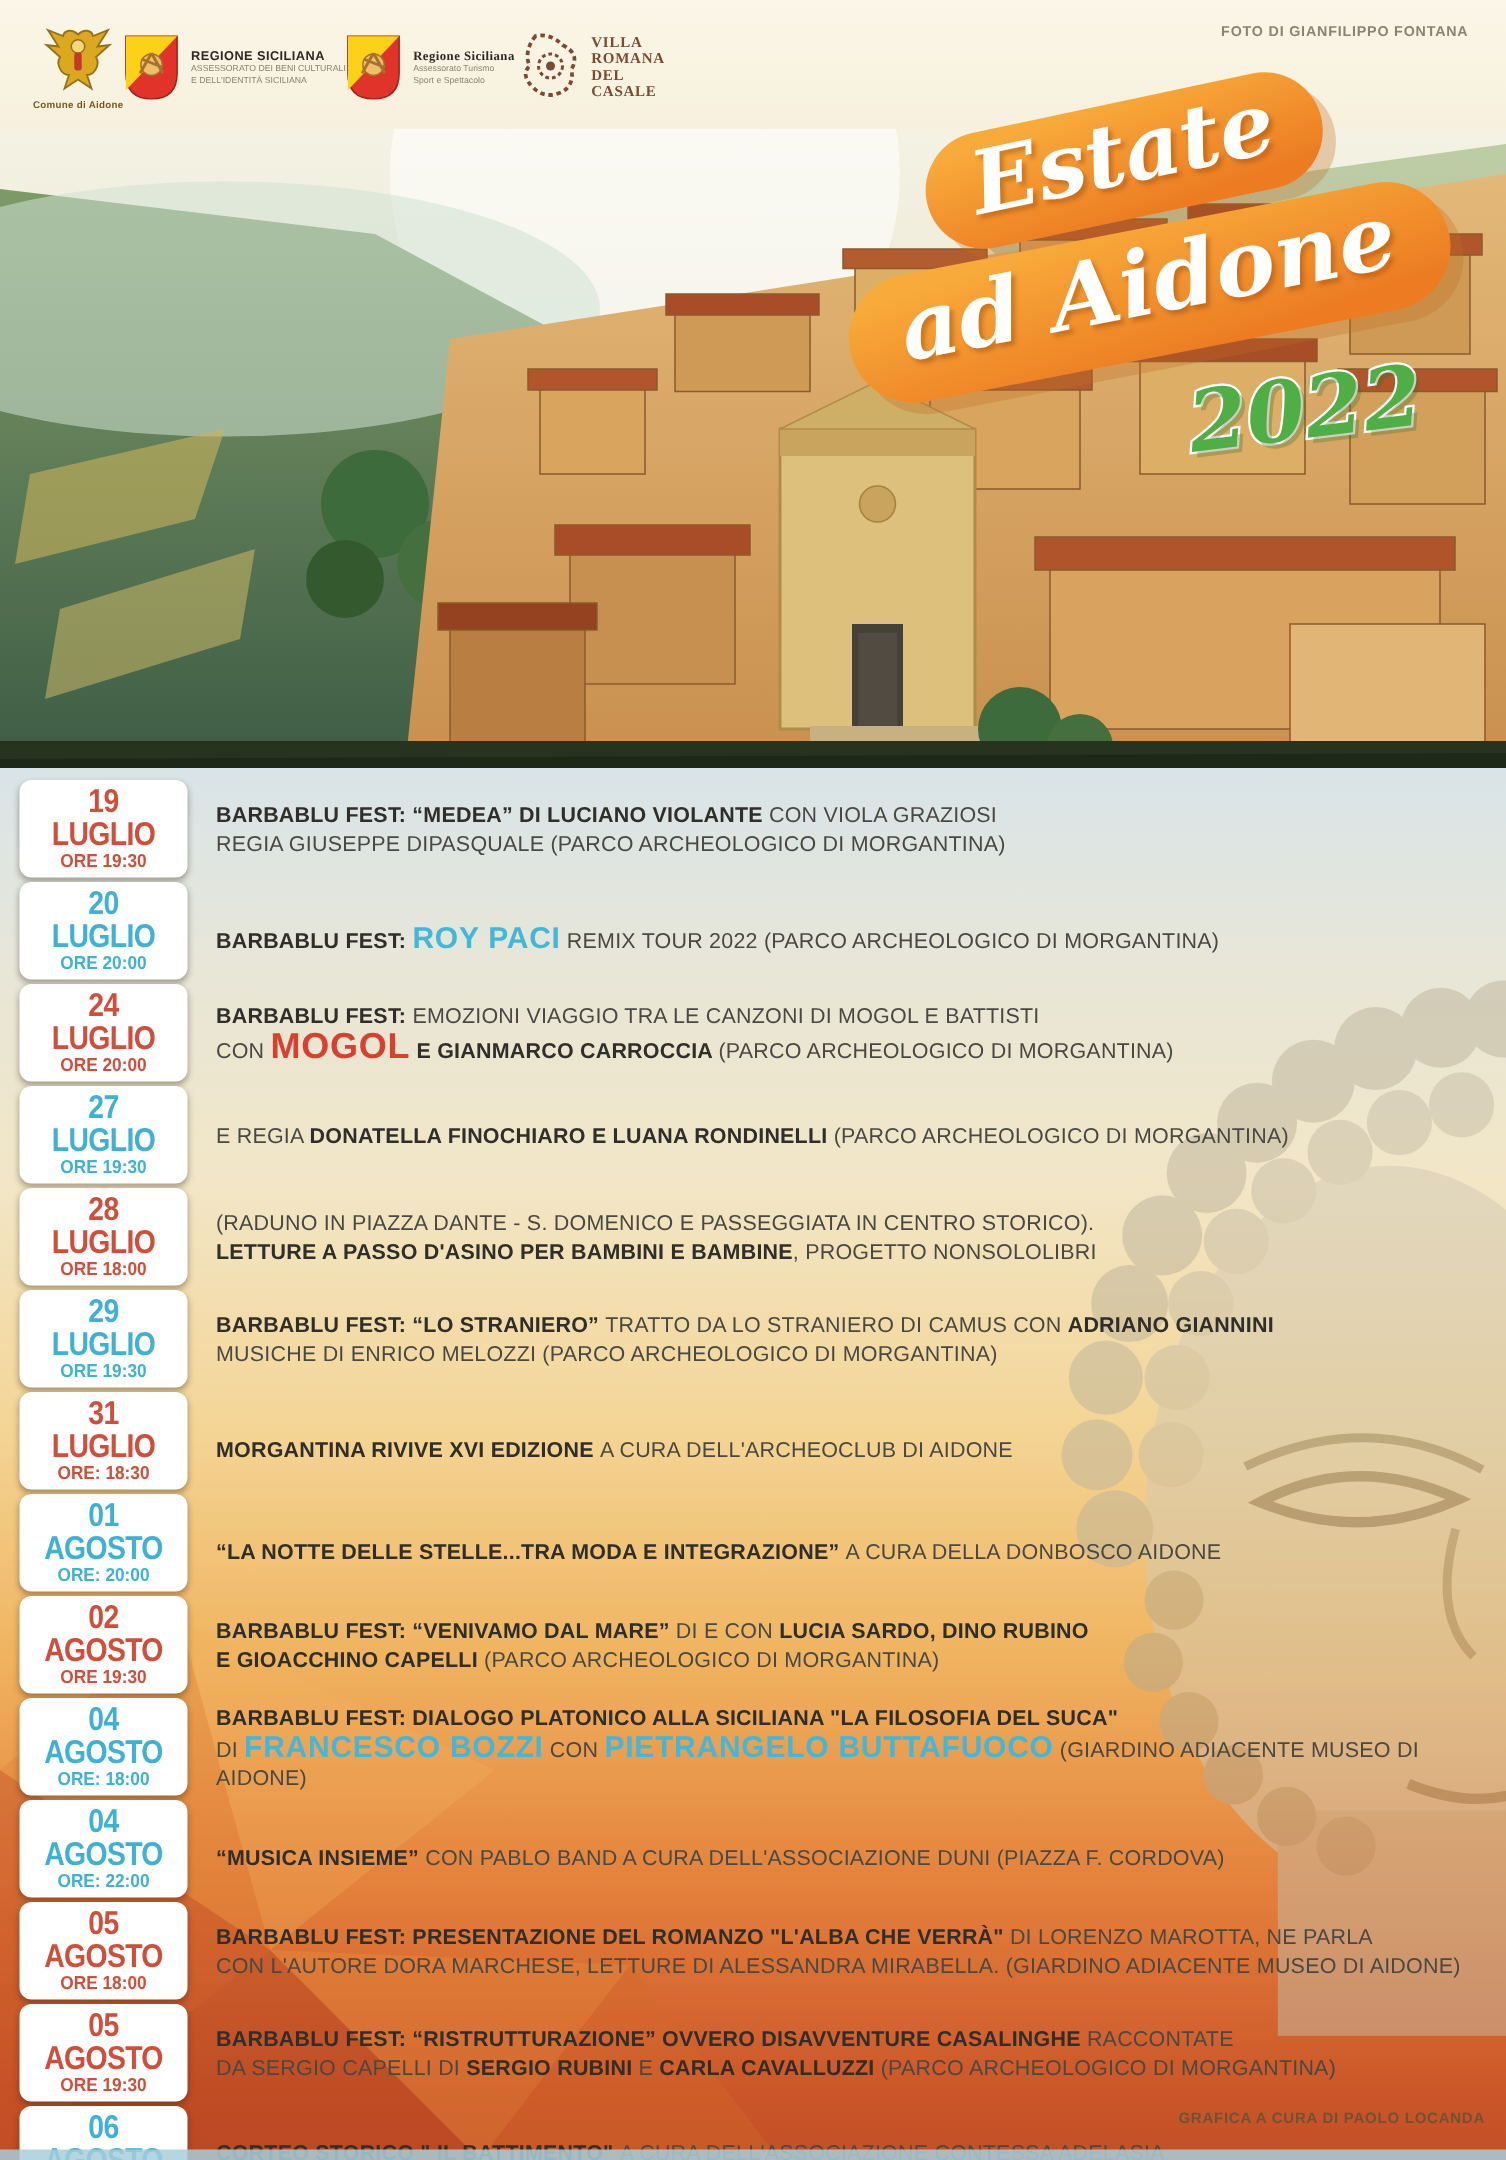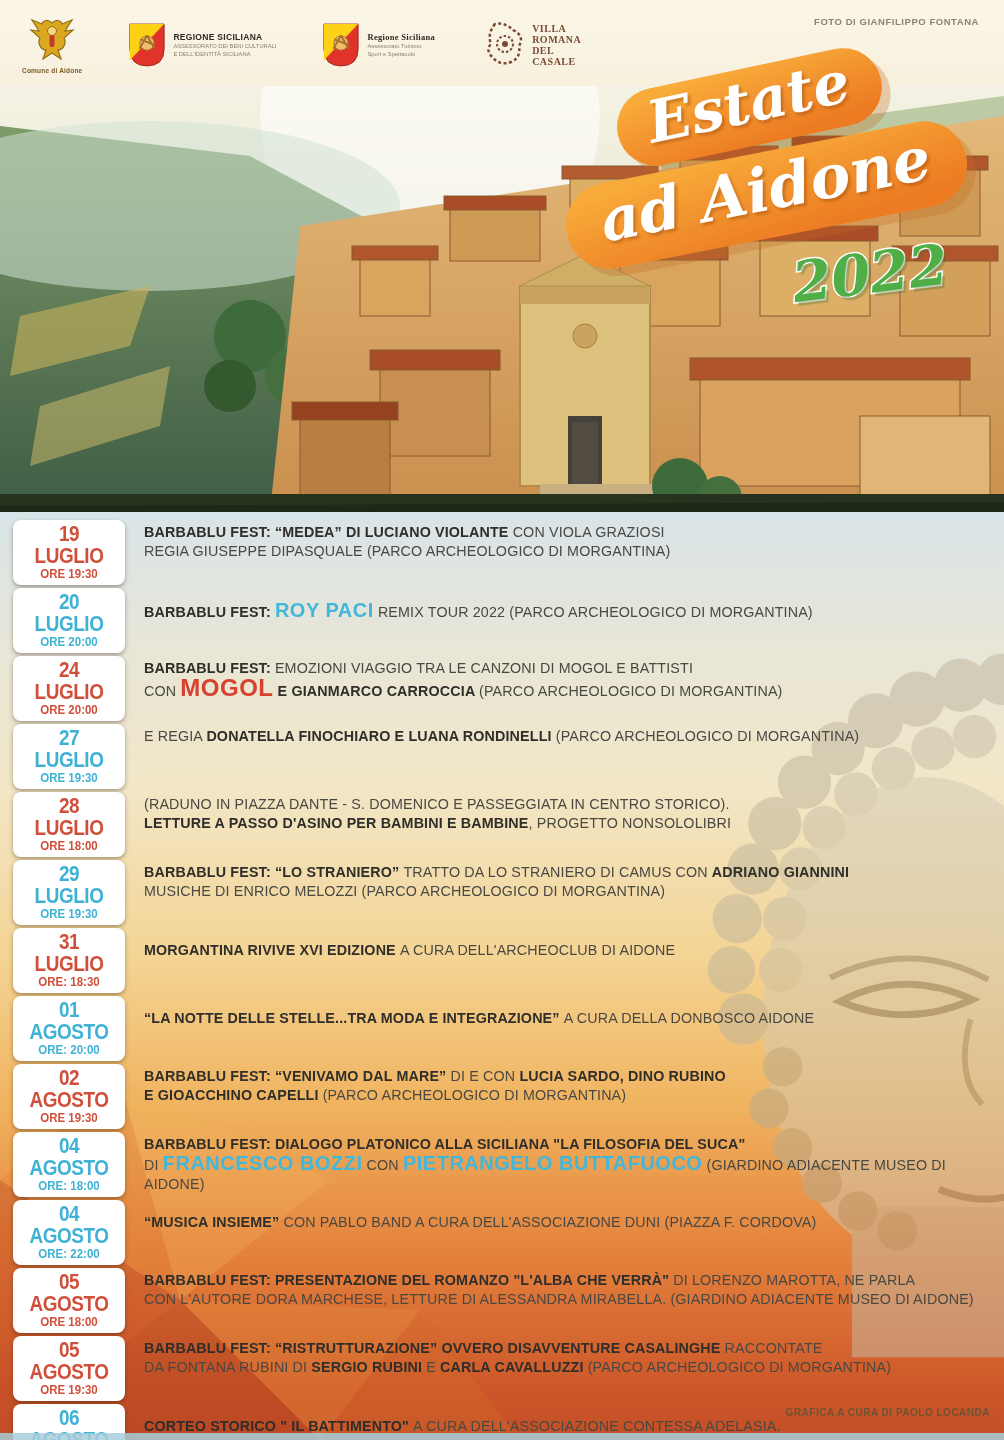--- a/index.html
+++ b/index.html
@@ -3,21 +3,21 @@
 <meta charset="utf-8">
 <style>
   *{margin:0;padding:0;box-sizing:border-box}
   html,body{width:1004px;height:1440px}
   body{font-family:"Liberation Sans",sans-serif;overflow:hidden;background:#f8f2e2}
   .poster{position:relative;width:1004px;height:1440px;overflow:hidden;background:#f8f2e2}
 
   
   .header{position:absolute;top:0;left:0;right:0;height:86px;z-index:3;
     background:linear-gradient(180deg,#fbf6e8 0%,#f7f0dd 100%);
-    display:flex;align-items:center;gap:46px;padding:8px 220px 4px 22px}
+    display:flex;align-items:center;padding:8px 220px 4px 22px}
   .logo{display:flex;align-items:center;gap:7px}
   .logo-col{flex-direction:column;gap:2px}
   .logo-caption{font-size:6.5px;color:#7a5a23;font-weight:700;letter-spacing:.2px;text-align:center}
   .logo-title{font-size:8.5px;font-weight:700;color:#2e2a23;letter-spacing:.3px}
   .logo-title-serif{font-family:"Liberation Serif",serif}
   .logo-sub{font-size:5.8px;color:#8b8272;white-space:pre-line;line-height:1.35;margin-top:1px}
   .villa-text{font-family:"Liberation Serif",serif;font-size:10px;font-weight:700;color:#7b4a35;
     white-space:pre-line;line-height:1.1;letter-spacing:.5px}
   .photo-credit{position:absolute;top:16px;right:25px;z-index:4;font-size:9.5px;font-weight:700;
     color:#8b8374;letter-spacing:.55px}
@@ -34,21 +34,21 @@
   .title-year{position:absolute;z-index:5;top:240px;right:56px;font-size:56px;font-weight:700;font-style:italic;
     font-family:"DejaVu Serif",serif;color:#4fae45;-webkit-text-stroke:3px #ffffff;paint-order:stroke fill;
     transform:rotate(-7deg);text-shadow:3px 4px 0 rgba(60,110,45,.30)}
 
   
   .list{position:absolute;top:512px;left:0;right:0;bottom:0;z-index:2;
     background:linear-gradient(180deg,#d9e4e8 0%,#e7e6d8 14%,#f2e6c6 30%,#f4d494 48%,#f0b35f 64%,#e4813c 80%,#cc5629 95%,#c34f27 100%)}
   .statue{position:absolute;top:38px;right:-6px;width:336px;height:812px;z-index:1}
   .poly{position:absolute;left:0;bottom:0;width:520px;height:560px;z-index:1}
   .rows{position:relative;z-index:2;padding:8px 0 0 13px}
-  .event-row{display:flex;align-items:flex-start;margin-bottom:3px}
+  .event-row{display:flex;align-items:center;margin-bottom:3px}
   .date-box{flex:0 0 112px;min-height:45px;background:#ffffff;border-radius:8px;text-align:center;
     padding:3px 2px 4px;box-shadow:0 2px 4px rgba(45,32,18,.38)}
   .date-box .d{display:block;font-weight:700;font-size:22px;line-height:22px;letter-spacing:-.5px;
     transform:scaleX(.86);transform-origin:50% 50%}
   .date-box .t{display:block;font-weight:700;font-size:12.5px;line-height:14px;transform:scaleX(.92);transform-origin:50% 50%}
   .red .d,.red .t{color:#d04f3a}
   .cyan .d,.cyan .t{color:#3eb1d4}
   .event-body{padding:3px 0 0 19px;max-width:860px;font-size:14.3px;line-height:19px;color:#4a4843;letter-spacing:.15px}
   .event-body.single{padding-top:13px}
   .seg-n{font-weight:400}
@@ -361,21 +361,21 @@
             <div class="line"><span class="seg-n">CON L'AUTORE DORA MARCHESE, LETTURE DI ALESSANDRA MIRABELLA. (GIARDINO ADIACENTE MUSEO DI AIDONE)</span></div>
           </div>
         </div>
         <div class="event-row">
           <div class="date-box red">
             <div class="d">05 AGOSTO</div>
             <div class="t">ORE 19:30</div>
           </div>
           <div class="event-body">
             <div class="line"><span class="seg-b">BARBABLU FEST: “RISTRUTTURAZIONE” OVVERO DISAVVENTURE CASALINGHE </span><span class="seg-n">RACCONTATE</span></div>
-            <div class="line"><span class="seg-n">DA FONTANA RUBINI DI </span><span class="seg-b">SERGIO RUBINI</span><span class="seg-n"> E </span><span class="seg-b">CARLA CAVALLUZZI</span><span class="seg-n"> (PARCO ARCHEOLOGICO  DI MORGANTINA)</span></div>
+            <div class="line"><span class="seg-n">DA SERGIO CAPELLI DI </span><span class="seg-b">SERGIO RUBINI</span><span class="seg-n"> E </span><span class="seg-b">CARLA CAVALLUZZI</span><span class="seg-n"> (PARCO ARCHEOLOGICO  DI MORGANTINA)</span></div>
           </div>
         </div>
         <div class="event-row">
           <div class="date-box cyan">
             <div class="d">06 AGOSTO</div>
           </div>
           <div class="event-body single">
             <div class="line"><span class="seg-b">CORTEO STORICO " IL BATTIMENTO" </span><span class="seg-n">A CURA DELL'ASSOCIAZIONE CONTESSA ADELASIA.</span></div>
           </div>
         </div>

